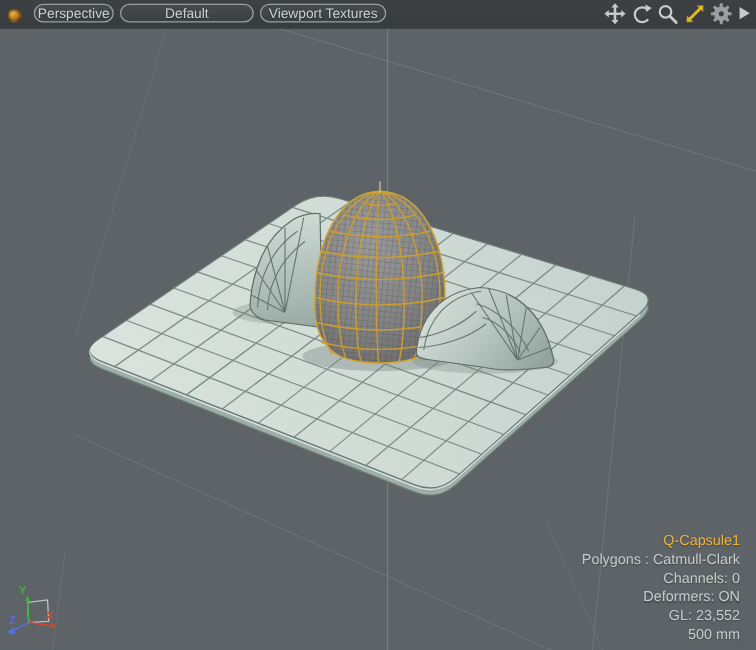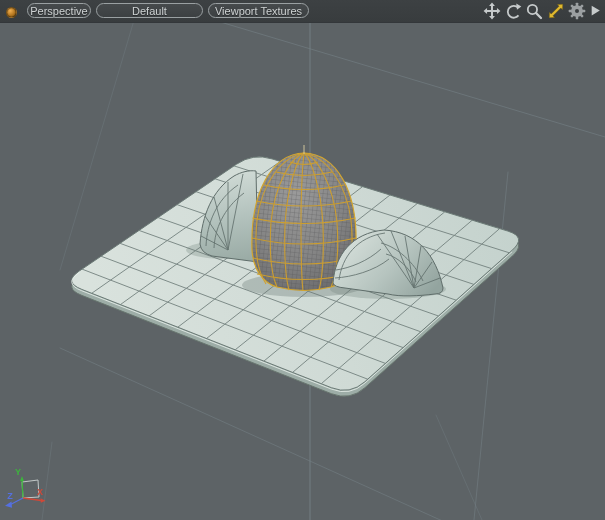--- a/index.html
+++ b/index.html
@@ -214,14 +214,22 @@
         <text x="18" y="453" fill="#3db43d" text-anchor="middle">Y</text>
         <line x1="23" y1="476" x2="41" y2="478.5" stroke="#cf4838" stroke-width="1.3"></line>
         <polygon points="40.5,476.3 45.5,478.8 40.8,480.8" fill="#cf4838"></polygon>
         <text x="40" y="473" fill="#cf4838" text-anchor="middle">X</text>
         <line x1="23" y1="476" x2="10.5" y2="482.5" stroke="#5570e0" stroke-width="1.3"></line>
         <polygon points="11.5,479.6 5,483.8 12,485.7" fill="#5570e0"></polygon>
         <text x="10" y="477" fill="#5570e0" text-anchor="middle">Z</text>
       </g>
     </svg>
 
+    <div class="info">
+      <div class="sel">Q-Capsule1</div>
+      <div>Polygons : Catmull-Clark</div>
+      <div>Channels: 0</div>
+      <div>Deformers: ON</div>
+      <div>GL: 23,552</div>
+      <div>500 mm</div>
+    </div>
   </div>
 </div>
 
 </body></html>

